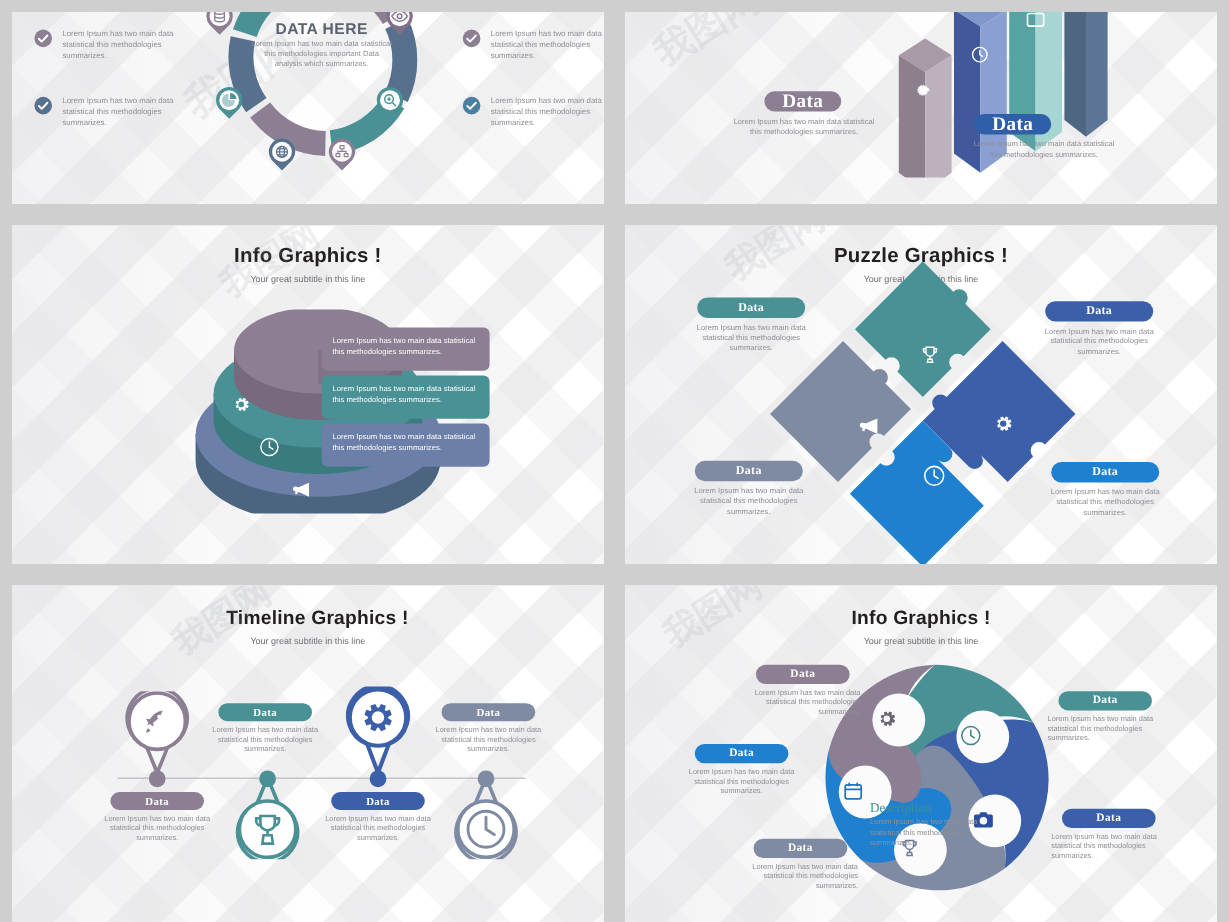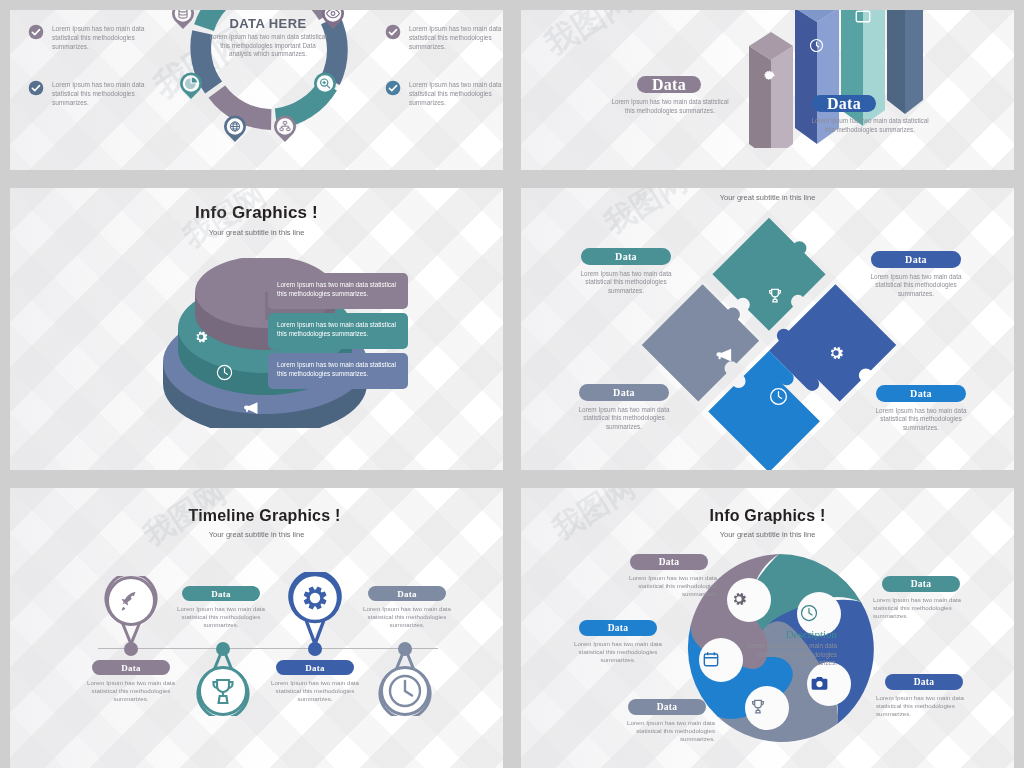--- a/index.html
+++ b/index.html
@@ -68,21 +68,21 @@
   .pz-block .pill{height:17px;font-size:10px;margin:0 auto 5px auto;width:90px;}
   .pz-block .lorem{font-size:6.4px;}
   
   .tl-block{position:absolute;width:104px;text-align:center;}
   .tl-block .pill{height:15px;font-size:9px;margin:0 auto 4px auto;width:78px;}
   .tl-block .lorem{font-size:6.2px;}
   
   .yy-block{position:absolute;width:96px;}
   .yy-block .pill{height:16px;font-size:9.5px;width:78px;}
   .yy-block .lorem{font-size:6.2px;margin-top:4px;}
-  .yy-center{position:absolute;text-align:right;width:112px;}
+  .yy-center{position:absolute;text-align:left;width:112px;margin-top:40px;}
   .yy-center .h{font-family:"Liberation Serif",serif;font-size:11px;color:#3e8f93;margin-bottom:2px;}
   .yy-center .p{font-size:6.3px;color:#8e8e96;line-height:1.38;}
 </style>
 </head>
 <body>
 
 <div class="grid">
 
   <div class="slide">
     <div class="wm" style="left:140px;top:30px;font-size:34px;">我图网</div>
@@ -312,20 +312,21 @@
     <div class="cyl-bar" style="left:258px;top:125px;width:140px;height:36px;background:#4a9196;">
       <span>Lorem Ipsum has two main data statistical this methodologies summarizes.</span>
     </div>
     <div class="cyl-bar" style="left:258px;top:165px;width:140px;height:36px;background:#6b7fa8;">
       <span>Lorem Ipsum has two main data statistical this methodologies summarizes.</span>
     </div>
   </div>
 
   <div class="slide">
     <div class="wm" style="left:80px;top:-6px;font-size:30px;">我图网</div>
+    <div class="s-title" style="font-size:17px;margin-top:15px;">Puzzle Graphics !</div>
     <div class="s-sub" style="font-size:7.5px;margin-top:5px;">Your great subtitle in this line</div>
 
     <svg width="200" height="200" viewBox="0 0 200 200" style="position:absolute;left:148px;top:57px;transform:rotate(45deg);">
 
       <g>
         <path d="M10 10h36a7 7 0 1 1 14 0h30v32a7 7 0 1 0 0 14v34H60a7 7 0 1 0-14 0H10z" fill="#4a9196" transform="translate(0,0)"></path>
       </g>
       <g>
         <path d="M104 10h86v36a7 7 0 1 0 0 14v30h-32a7 7 0 1 1 0 14h-54V90a7 7 0 1 1 0-14z" fill="#3b5fa8"></path>
       </g>

